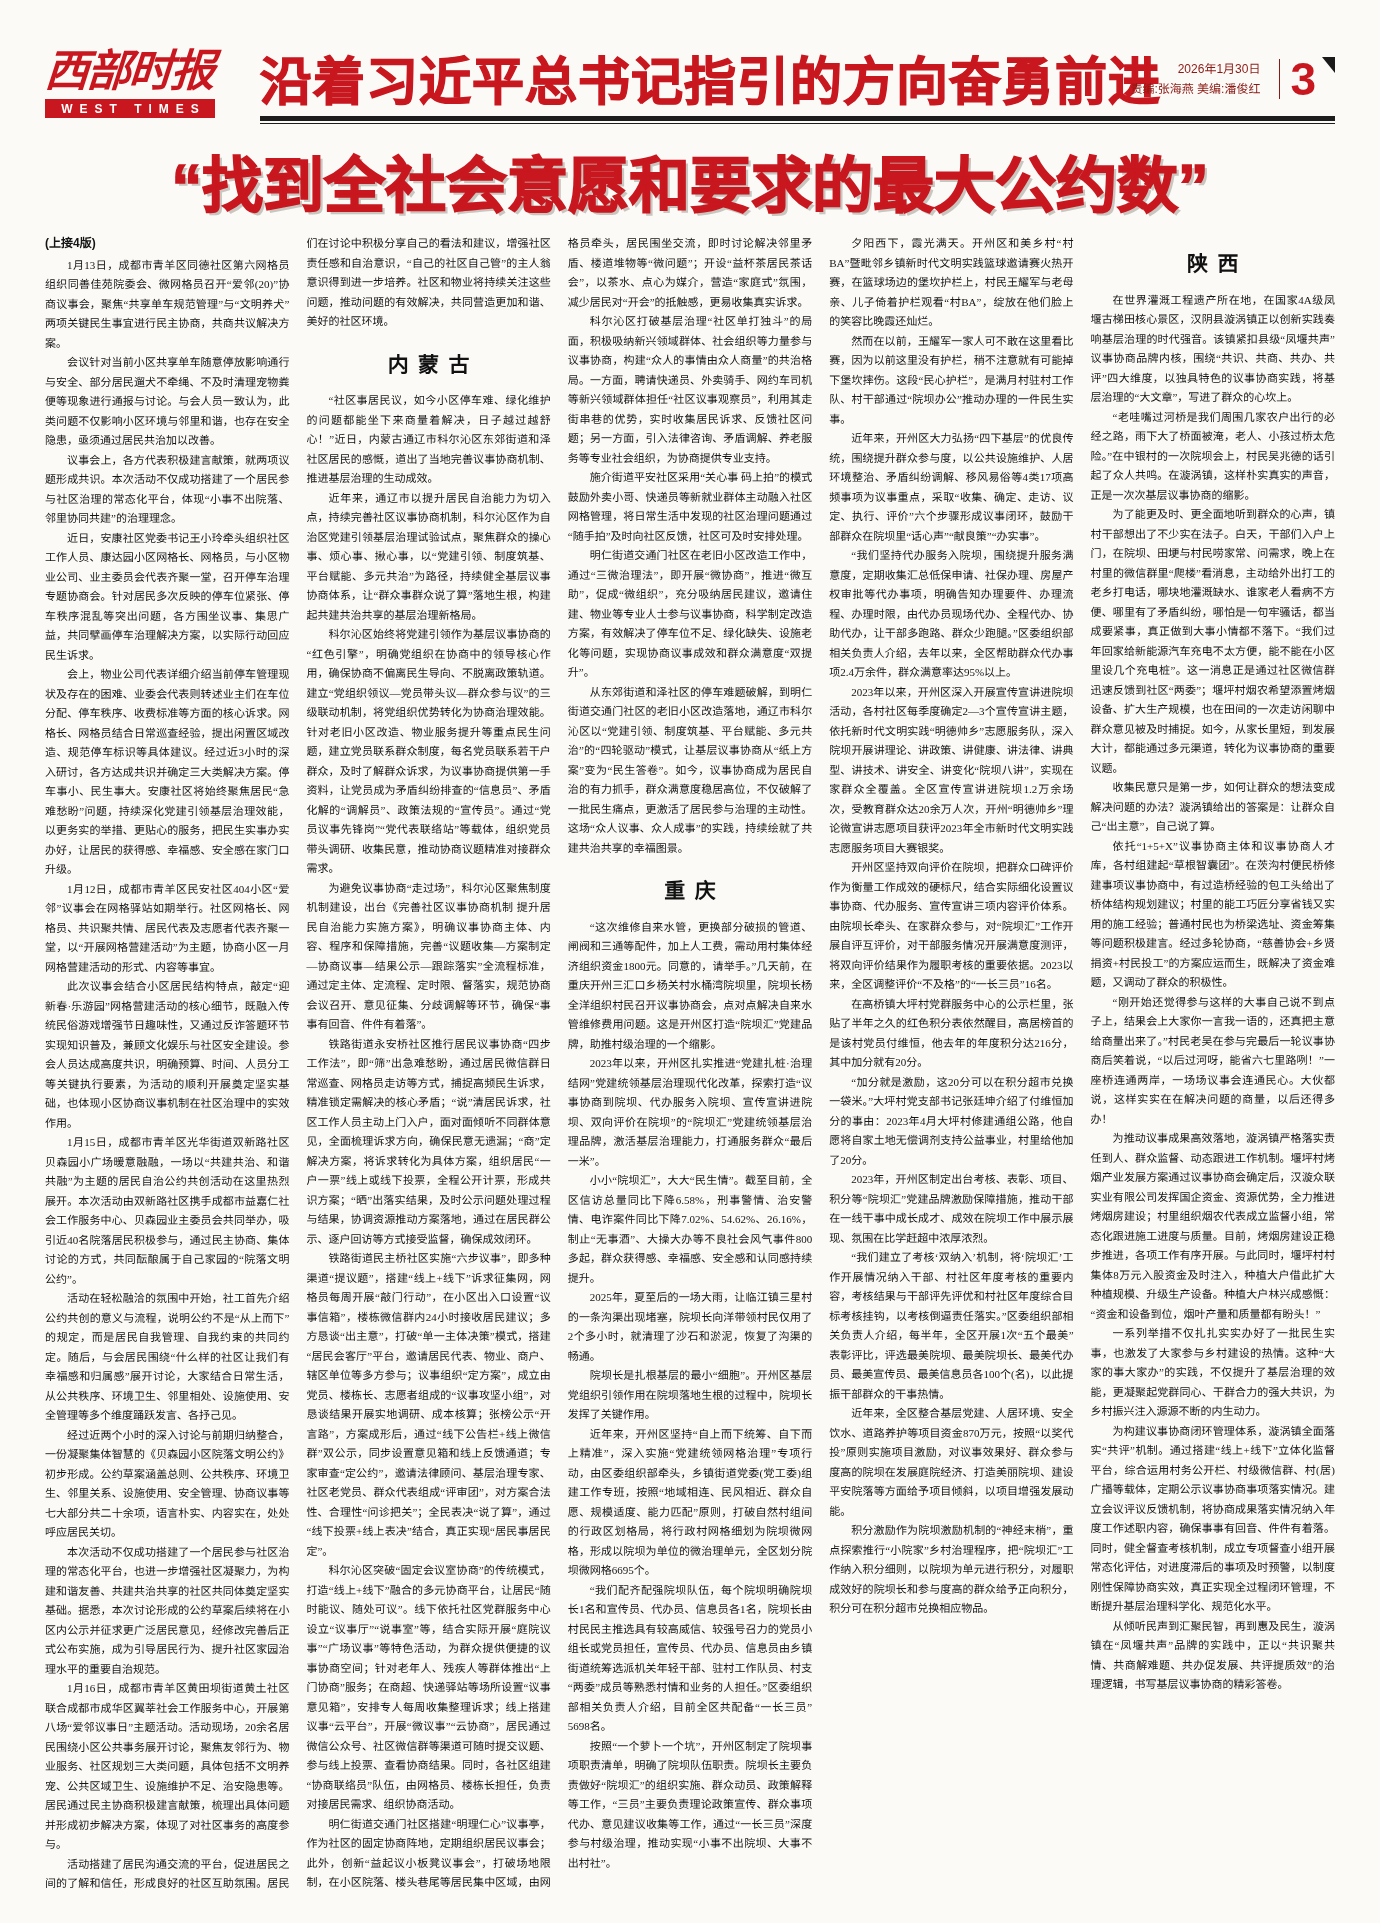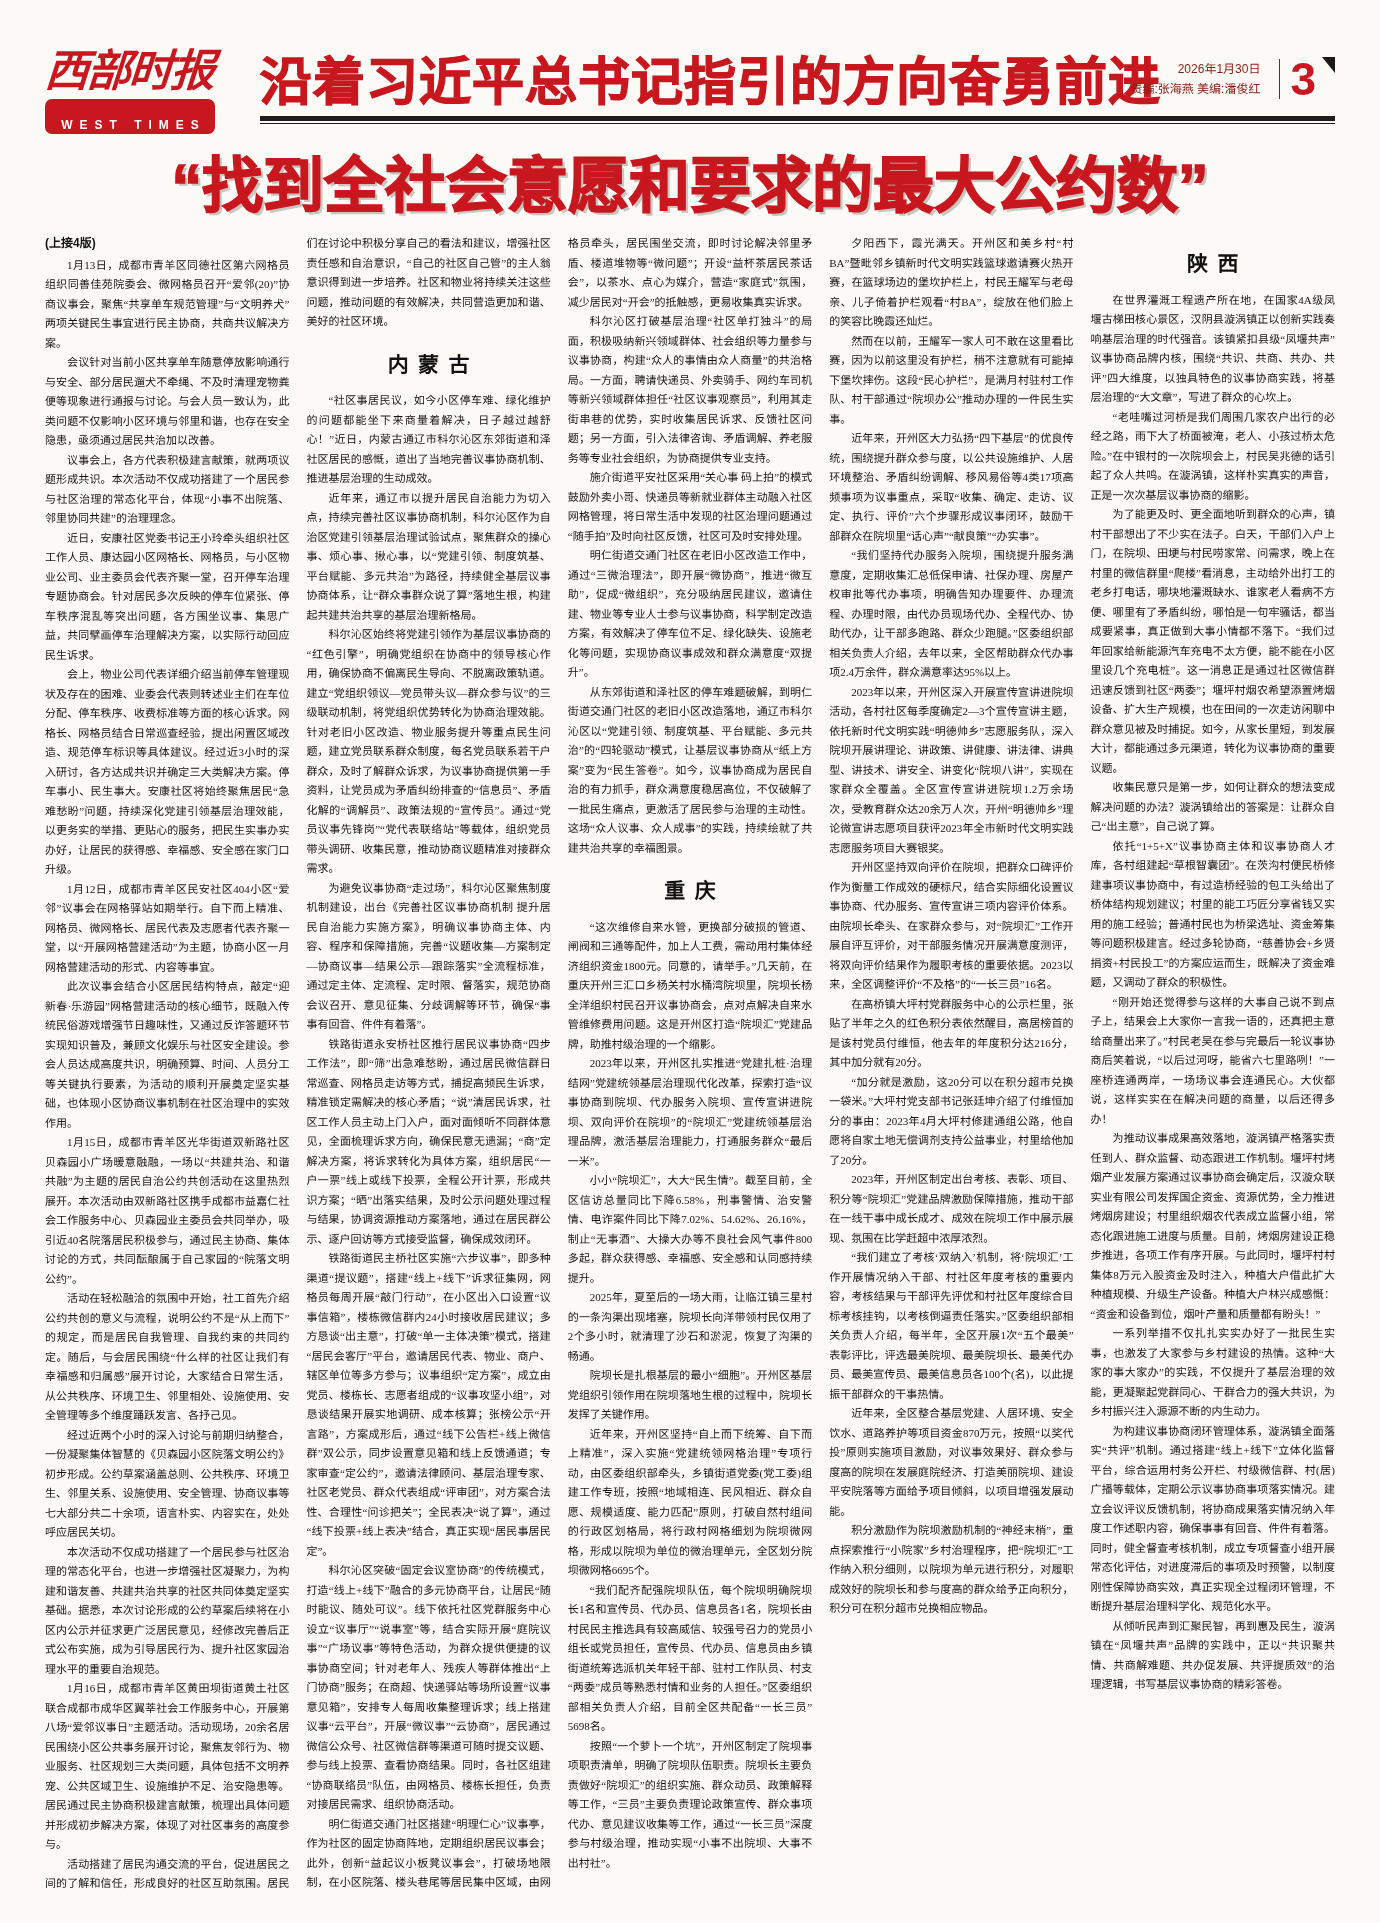--- a/index.html
+++ b/index.html
@@ -21,22 +21,21 @@
     font-style:italic;font-weight:900;
     font-size:44px;line-height:1;
     color:var(--accent,#c8171e);
     letter-spacing:-2px;white-space:nowrap;
     transform:skewX(-4deg);
   }
   .logo-en{
     margin-top:5px;background:var(--accent,#c8171e);color:#fff;
     font-family:"Liberation Sans",sans-serif;font-weight:700;
     font-size:12px;letter-spacing:7px;text-align:center;
-    padding:19px 0 2px 7px;
-    border-radius:7px;
+    padding:3px 0 2px 7px;
   }
   .banner{
     position:absolute;left:215px;right:310px;top:54px;
     text-align:center;
     font-family:"Liberation Sans","DejaVu Sans",sans-serif;
     font-weight:900;font-size:52px;line-height:1.1;
     color:var(--accent,#c8171e);
     letter-spacing:1px;white-space:nowrap;
     -webkit-text-stroke:1.2px var(--accent,#c8171e);
   }
@@ -125,21 +124,21 @@
 
   <h1 class="headline">“找到全社会意愿和要求的最大公约数”</h1>
 
   <main class="article">
       <p class="note">(上接4版)</p>
       <p class="para">1月13日，成都市青羊区同德社区第六网格员组织同善佳苑院委会、微网格员召开“爱邻(20)”协商议事会，聚焦“共享单车规范管理”与“文明养犬”两项关键民生事宜进行民主协商，共商共议解决方案。</p>
       <p class="para">会议针对当前小区共享单车随意停放影响通行与安全、部分居民遛犬不牵绳、不及时清理宠物粪便等现象进行通报与讨论。与会人员一致认为，此类问题不仅影响小区环境与邻里和谐，也存在安全隐患，亟须通过居民共治加以改善。</p>
       <p class="para">议事会上，各方代表积极建言献策，就两项议题形成共识。本次活动不仅成功搭建了一个居民参与社区治理的常态化平台，体现“小事不出院落、邻里协同共建”的治理理念。</p>
       <p class="para">近日，安康社区党委书记王小玲牵头组织社区工作人员、康达园小区网格长、网格员，与小区物业公司、业主委员会代表齐聚一堂，召开停车治理专题协商会。针对居民多次反映的停车位紧张、停车秩序混乱等突出问题，各方围坐议事、集思广益，共同擘画停车治理解决方案，以实际行动回应民生诉求。</p>
       <p class="para">会上，物业公司代表详细介绍当前停车管理现状及存在的困难、业委会代表则转述业主们在车位分配、停车秩序、收费标准等方面的核心诉求。网格长、网格员结合日常巡查经验，提出闲置区域改造、规范停车标识等具体建议。经过近3小时的深入研讨，各方达成共识并确定三大类解决方案。停车事小、民生事大。安康社区将始终聚焦居民“急难愁盼”问题，持续深化党建引领基层治理效能，以更务实的举措、更贴心的服务，把民生实事办实办好，让居民的获得感、幸福感、安全感在家门口升级。</p>
-      <p class="para">1月12日，成都市青羊区民安社区404小区“爱邻”议事会在网格驿站如期举行。自下而上精准、网格员、微网格长、居民代表及志愿者代表齐聚一堂，以“开展网格营建活动”为主题，协商小区一月网格营建活动的形式、内容等事宜。</p>
+      <p class="para">1月12日，成都市青羊区民安社区404小区“爱邻”议事会在网格驿站如期举行。社区网格长、网格员、共识聚共情、居民代表及志愿者代表齐聚一堂，以“开展网格营建活动”为主题，协商小区一月网格营建活动的形式、内容等事宜。</p>
       <p class="para">此次议事会结合小区居民结构特点，敲定“迎新春·乐游园”网格营建活动的核心细节，既融入传统民俗游戏增强节日趣味性，又通过反诈答题环节实现知识普及，兼顾文化娱乐与社区安全建设。参会人员达成高度共识，明确预算、时间、人员分工等关键执行要素，为活动的顺利开展奠定坚实基础，也体现小区协商议事机制在社区治理中的实效作用。</p>
       <p class="para">1月15日，成都市青羊区光华街道双新路社区贝森园小广场暖意融融，一场以“共建共治、和谐共融”为主题的居民自治公约共创活动在这里热烈展开。本次活动由双新路社区携手成都市益嘉仁社会工作服务中心、贝森园业主委员会共同举办，吸引近40名院落居民积极参与，通过民主协商、集体讨论的方式，共同酝酿属于自己家园的“院落文明公约”。</p>
       <p class="para">活动在轻松融洽的氛围中开始，社工首先介绍公约共创的意义与流程，说明公约不是“从上而下”的规定，而是居民自我管理、自我约束的共同约定。随后，与会居民围绕“什么样的社区让我们有幸福感和归属感”展开讨论，大家结合日常生活，从公共秩序、环境卫生、邻里相处、设施使用、安全管理等多个维度踊跃发言、各抒己见。</p>
       <p class="para">经过近两个小时的深入讨论与前期归纳整合，一份凝聚集体智慧的《贝森园小区院落文明公约》初步形成。公约草案涵盖总则、公共秩序、环境卫生、邻里关系、设施使用、安全管理、协商议事等七大部分共二十余项，语言朴实、内容实在，处处呼应居民关切。</p>
       <p class="para">本次活动不仅成功搭建了一个居民参与社区治理的常态化平台，也进一步增强社区凝聚力，为构建和谐友善、共建共治共享的社区共同体奠定坚实基础。据悉，本次讨论形成的公约草案后续将在小区内公示并征求更广泛居民意见，经修改完善后正式公布实施，成为引导居民行为、提升社区家园治理水平的重要自治规范。</p>
       <p class="para">1月16日，成都市青羊区黄田坝街道黄土社区联合成都市成华区翼莘社会工作服务中心，开展第八场“爱邻议事日”主题活动。活动现场，20余名居民围绕小区公共事务展开讨论，聚焦友邻行为、物业服务、社区规划三大类问题，具体包括不文明养宠、公共区域卫生、设施维护不足、治安隐患等。居民通过民主协商积极建言献策，梳理出具体问题并形成初步解决方案，体现了对社区事务的高度参与。</p>
       <p class="para">活动搭建了居民沟通交流的平台，促进居民之间的了解和信任，形成良好的社区互助氛围。居民们在讨论中积极分享自己的看法和建议，增强社区责任感和自治意识，“自己的社区自己管”的主人翁意识得到进一步培养。社区和物业将持续关注这些问题，推动问题的有效解决，共同营造更加和谐、美好的社区环境。</p>
       <h2 class="section-head">内蒙古</h2>
       <p class="para">“社区事居民议，如今小区停车难、绿化维护的问题都能坐下来商量着解决，日子越过越舒心！”近日，内蒙古通辽市科尔沁区东郊街道和泽社区居民的感慨，道出了当地完善议事协商机制、推进基层治理的生动成效。</p>
       <p class="para">近年来，通辽市以提升居民自治能力为切入点，持续完善社区议事协商机制，科尔沁区作为自治区党建引领基层治理试验试点，聚焦群众的操心事、烦心事、揪心事，以“党建引领、制度筑基、平台赋能、多元共治”为路径，持续健全基层议事协商体系，让“群众事群众说了算”落地生根，构建起共建共治共享的基层治理新格局。</p>

